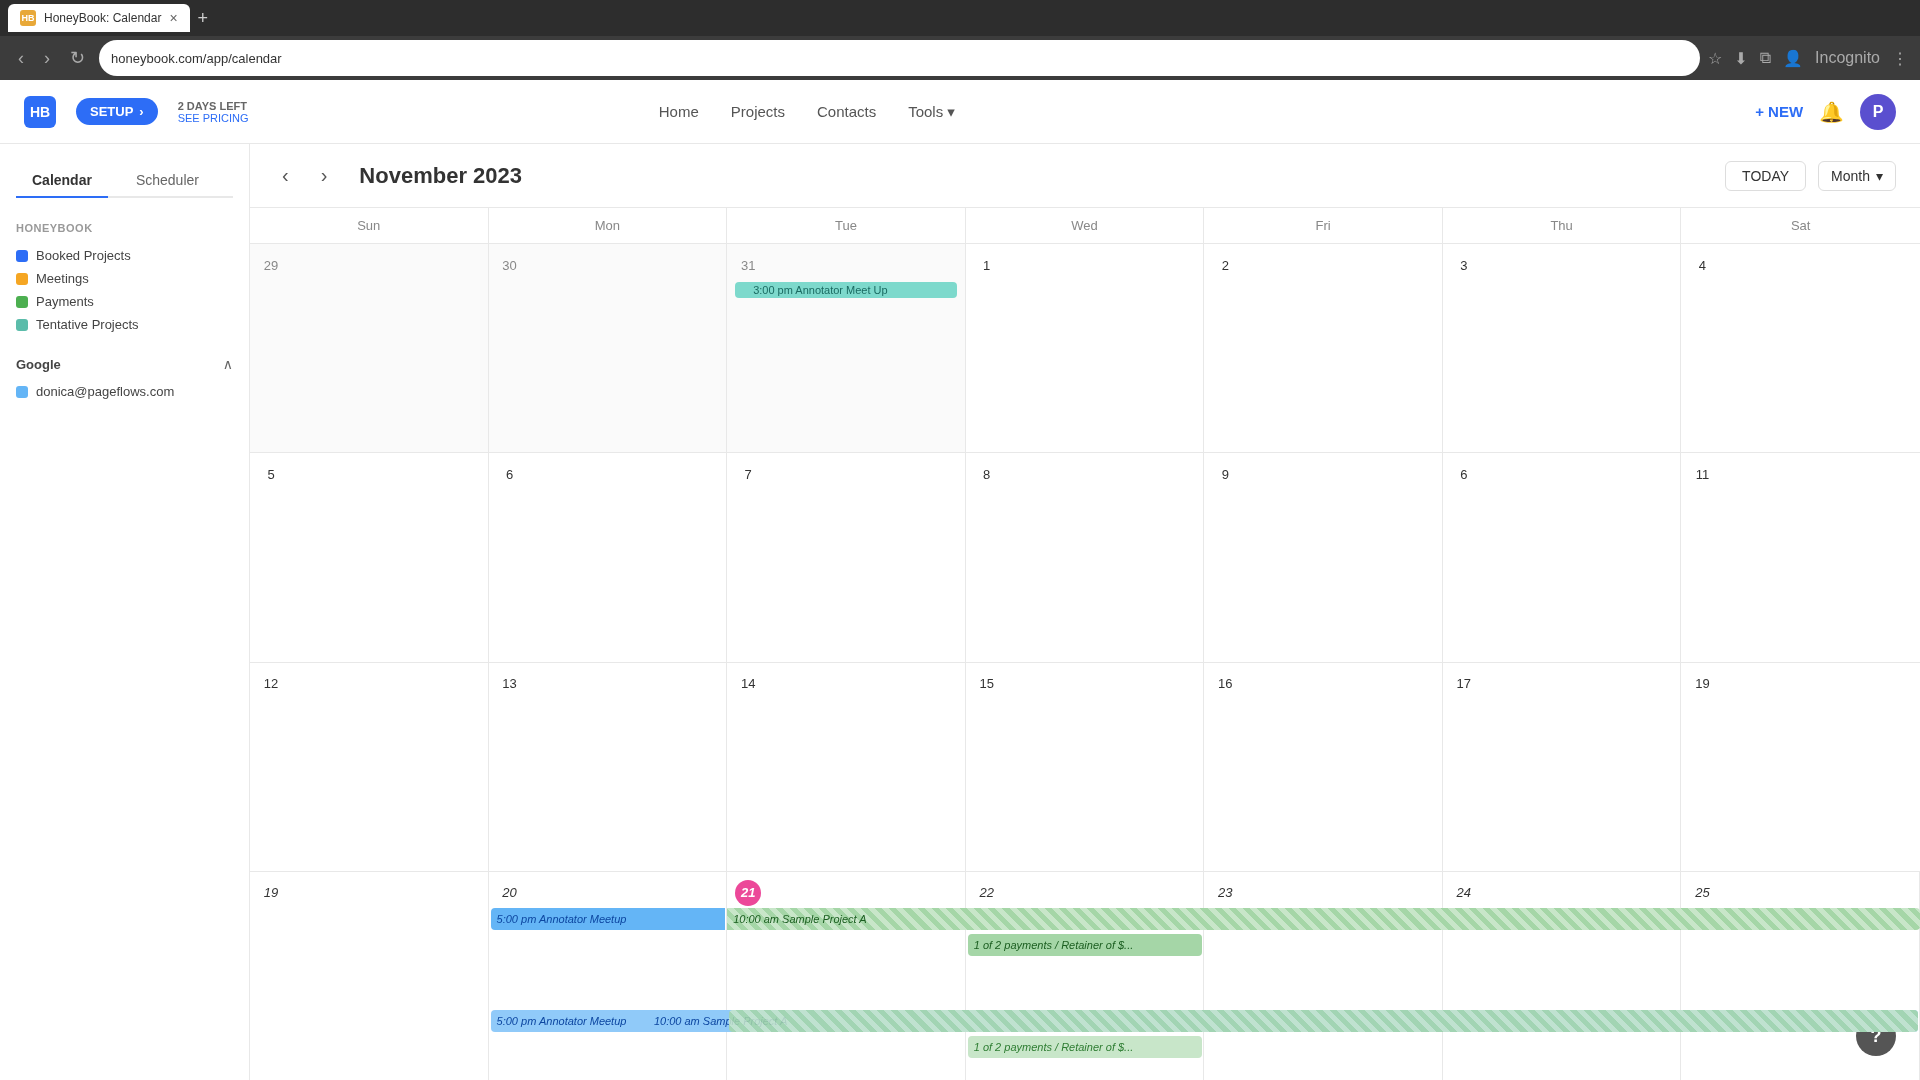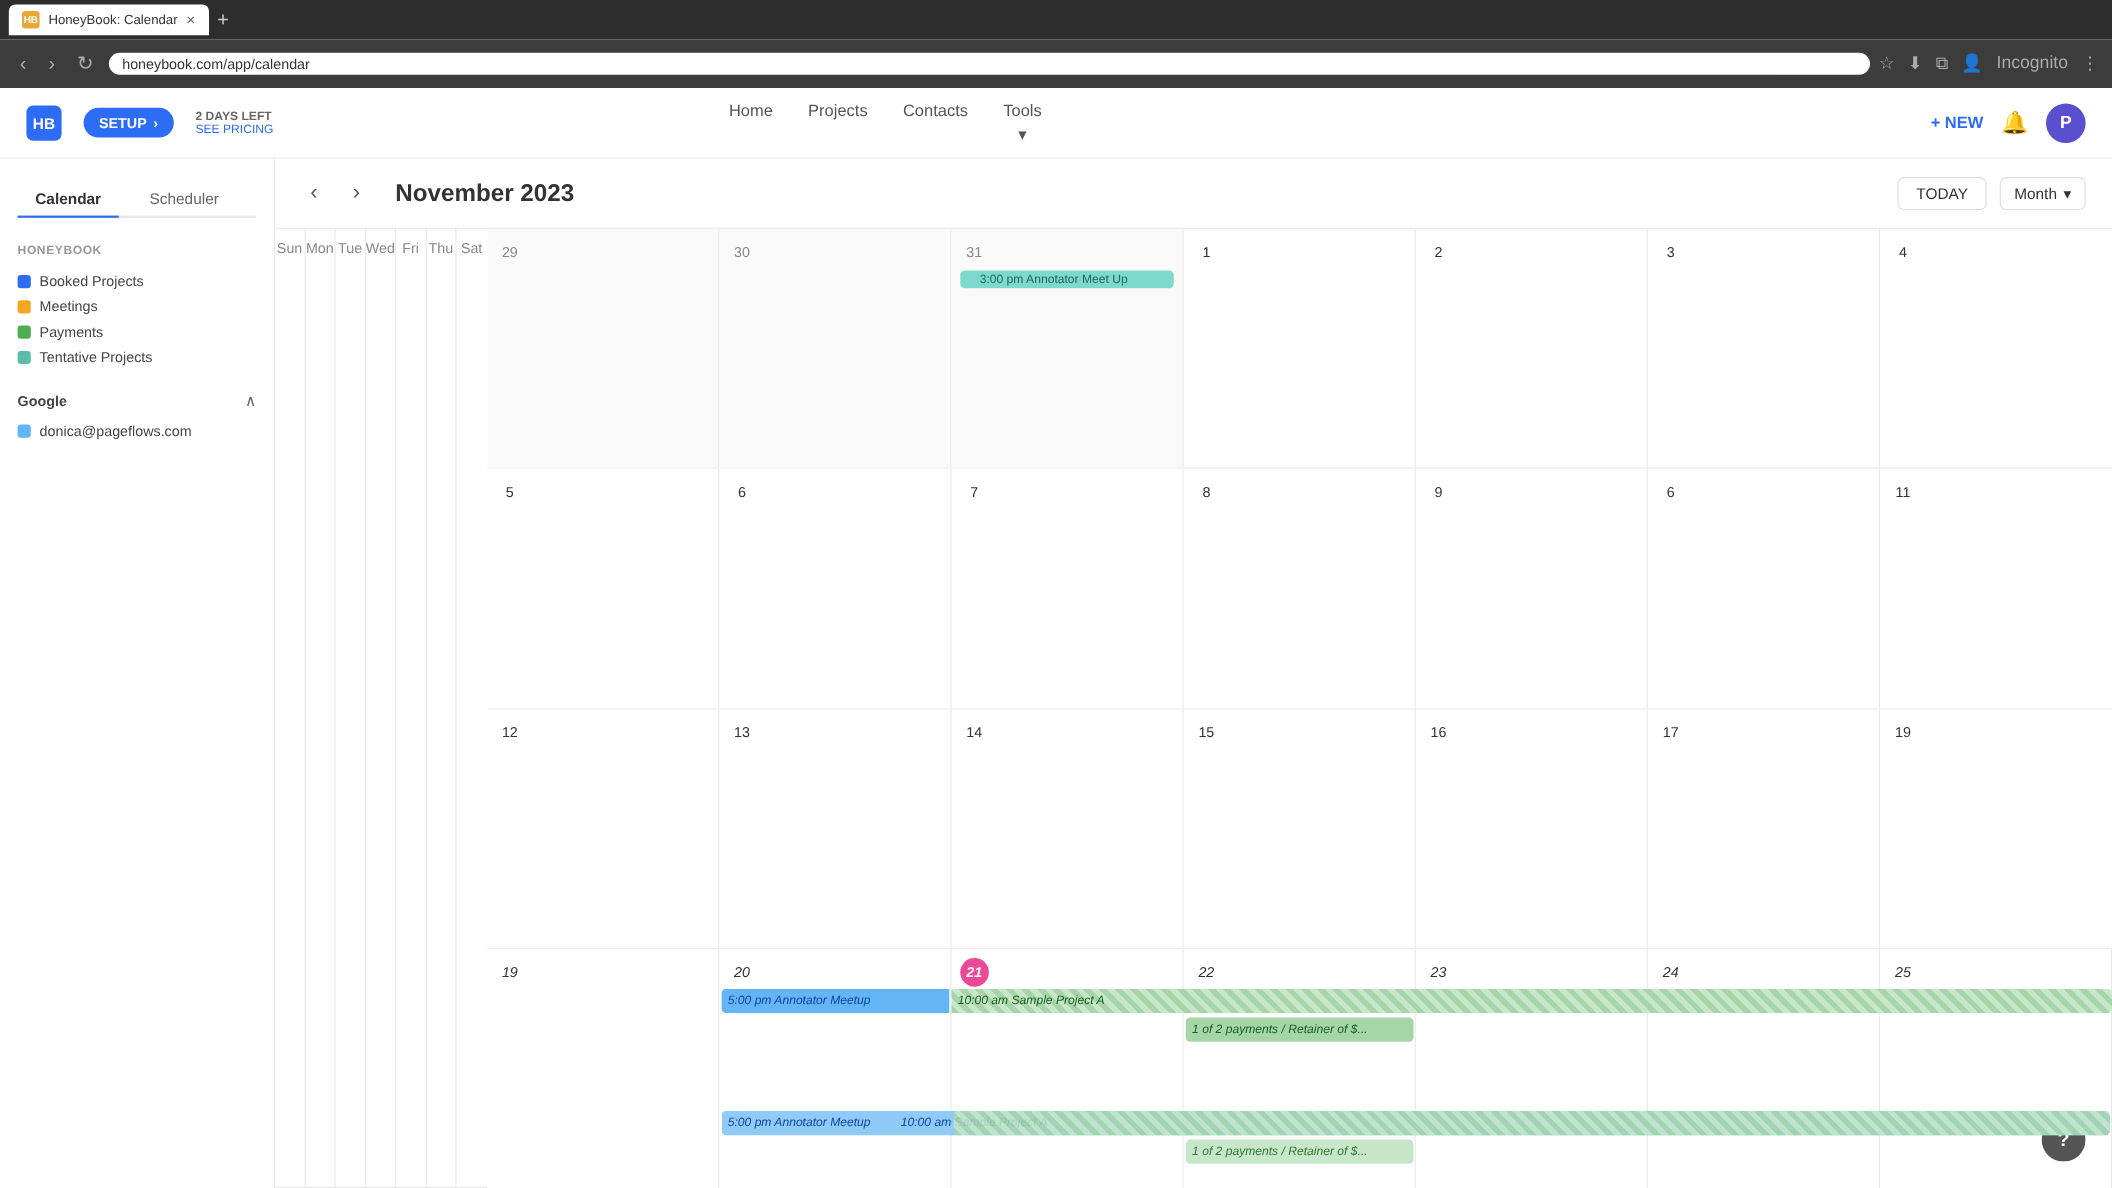--- a/index.html
+++ b/index.html
@@ -7,35 +7,35 @@
 
     
     .browser-chrome { background: #2d2d2d; height: 36px; display: flex; align-items: center; padding: 0 8px; gap: 8px; }
     .browser-tab { background: #fff; border-radius: 6px 6px 0 0; padding: 0 12px; height: 28px; display: flex; align-items: center; gap: 8px; font-size: 12px; color: #333; min-width: 180px; }
     .browser-tab-icon { width: 16px; height: 16px; background: #e8a838; border-radius: 3px; display: flex; align-items: center; justify-content: center; color: white; font-size: 9px; font-weight: bold; }
     .browser-tab-close { margin-left: auto; color: #666; cursor: pointer; font-size: 14px; }
     .new-tab-btn { color: #ccc; font-size: 18px; cursor: pointer; }
 
     .browser-nav { background: #3c3c3c; height: 44px; display: flex; align-items: center; padding: 0 12px; gap: 8px; }
     .nav-btn { background: none; border: none; color: #aaa; font-size: 18px; cursor: pointer; padding: 4px 6px; border-radius: 4px; }
-    .address-bar { flex: 1; background: #fff; border-radius: 20px; height: 20px; display: flex; align-items: center; padding: 0 12px; font-size: 13px; color: #333; }
+    .address-bar { flex: 1; background: #fff; border-radius: 20px; height: 36px; display: flex; align-items: center; padding: 0 12px; font-size: 13px; color: #333; }
     .nav-icons { display: flex; gap: 12px; align-items: center; }
     .nav-icon { color: #aaa; font-size: 16px; cursor: pointer; }
 
     
     .app-header { height: 64px; display: flex; align-items: center; padding: 0 24px; border-bottom: 1px solid #e8e8e8; gap: 20px; }
     .logo { display: flex; align-items: center; gap: 8px; font-size: 22px; font-weight: 700; color: #2d6df6; }
     .logo-square { background: #2d6df6; color: white; width: 32px; height: 32px; border-radius: 6px; display: flex; align-items: center; justify-content: center; font-size: 14px; font-weight: 900; }
     .setup-btn { background: #2d6df6; color: white; border: none; border-radius: 20px; padding: 6px 14px; font-size: 13px; cursor: pointer; display: flex; align-items: center; gap: 6px; font-weight: 600; }
     .setup-info { display: flex; flex-direction: column; }
     .days-left { font-size: 11px; color: #666; font-weight: 600; }
     .see-pricing { font-size: 11px; color: #2d6df6; cursor: pointer; }
     .header-nav { display: flex; gap: 32px; margin: 0 auto; }
     .header-nav a { text-decoration: none; color: #555; font-size: 15px; cursor: pointer; }
-    .tools-nav { display: flex; align-items: center; gap: 4px; color: #555; font-size: 15px; cursor: pointer; flex-direction: column; }
+    .tools-nav { display: flex; align-items: center; gap: 4px; color: #555; font-size: 15px; cursor: pointer; }
     .header-actions { display: flex; align-items: center; gap: 16px; margin-left: auto; }
     .new-btn { display: flex; align-items: center; gap: 6px; color: #2d6df6; font-size: 15px; font-weight: 600; cursor: pointer; border: none; background: none; }
     .bell-icon { color: #666; font-size: 20px; cursor: pointer; }
     .avatar { width: 36px; height: 36px; background: #5a4fcf; border-radius: 50%; display: flex; align-items: center; justify-content: center; color: white; font-size: 16px; font-weight: 700; cursor: pointer; }
 
     
     .main-layout { display: flex; height: calc(1080px - 36px - 44px - 64px); }
 
     
     .sidebar { width: 250px; padding: 20px 16px; border-right: 1px solid #e8e8e8; flex-shrink: 0; }
@@ -59,21 +59,21 @@
     
     .calendar-main { flex: 1; display: flex; flex-direction: column; overflow: hidden; }
     .calendar-toolbar { display: flex; align-items: center; padding: 16px 24px; gap: 16px; border-bottom: 1px solid #e8e8e8; }
     .nav-arrow { background: none; border: none; cursor: pointer; color: #555; font-size: 20px; padding: 4px 8px; border-radius: 4px; }
     .month-title { font-size: 22px; font-weight: 600; color: #333; margin: 0 8px; }
     .toolbar-right { margin-left: auto; display: flex; gap: 12px; align-items: center; }
     .today-btn { border: 1px solid #ddd; background: white; border-radius: 6px; padding: 6px 16px; font-size: 14px; cursor: pointer; color: #333; font-weight: 500; }
     .month-dropdown { border: 1px solid #ddd; background: white; border-radius: 6px; padding: 6px 12px; font-size: 14px; cursor: pointer; display: flex; align-items: center; gap: 6px; color: #333; font-weight: 500; }
 
     
-    .calendar-grid { flex: 1; display: flex; flex-direction: row; overflow: hidden; }
+    .calendar-grid { flex: 1; display: flex; flex-direction: column; overflow: hidden; }
     .day-headers { display: grid; grid-template-columns: repeat(7, 1fr); border-bottom: 1px solid #e8e8e8; }
     .day-header { text-align: center; padding: 10px 0; font-size: 13px; color: #888; font-weight: 500; border-right: 1px solid #e8e8e8; }
     .day-header:last-child { border-right: none; }
     .weeks-container { flex: 1; display: flex; flex-direction: column; }
     .week-row { flex: 1; display: grid; grid-template-columns: repeat(7, 1fr); border-bottom: 1px solid #e8e8e8; min-height: 120px; }
     .week-row:last-child { border-bottom: none; }
     .day-cell { border-right: 1px solid #e8e8e8; padding: 8px 8px 4px; display: flex; flex-direction: column; position: relative; }
     .day-cell:last-child { border-right: none; }
     .day-cell.other-month { background: #fafafa; }
     .day-num { font-size: 13px; color: #888; width: 26px; height: 26px; display: flex; align-items: center; justify-content: center; border-radius: 50%; margin-bottom: 4px; }

